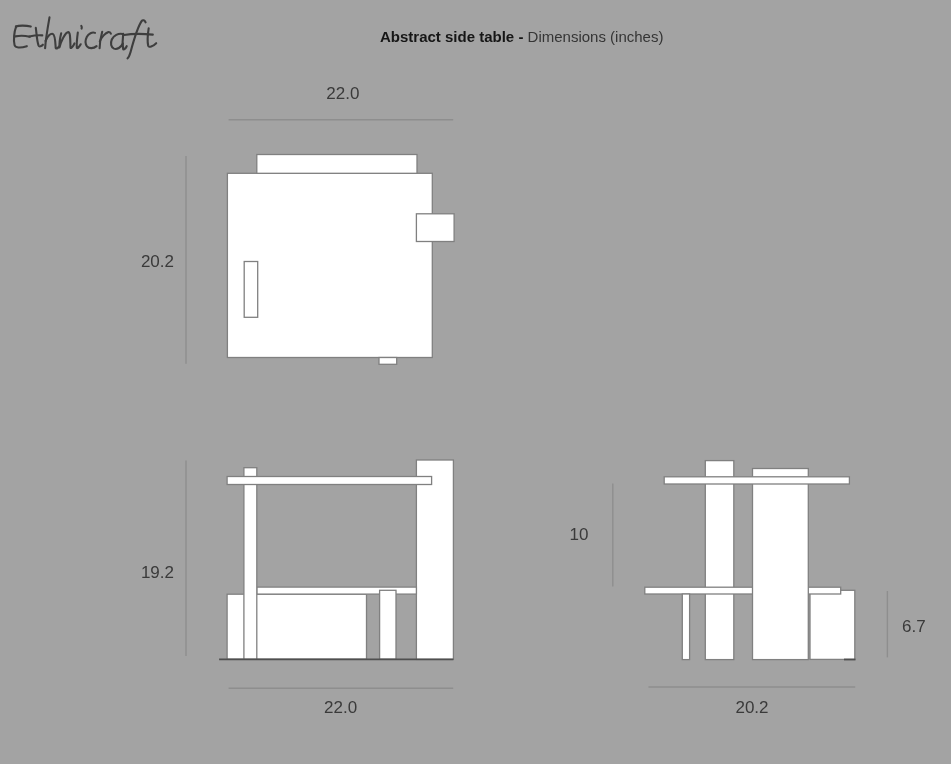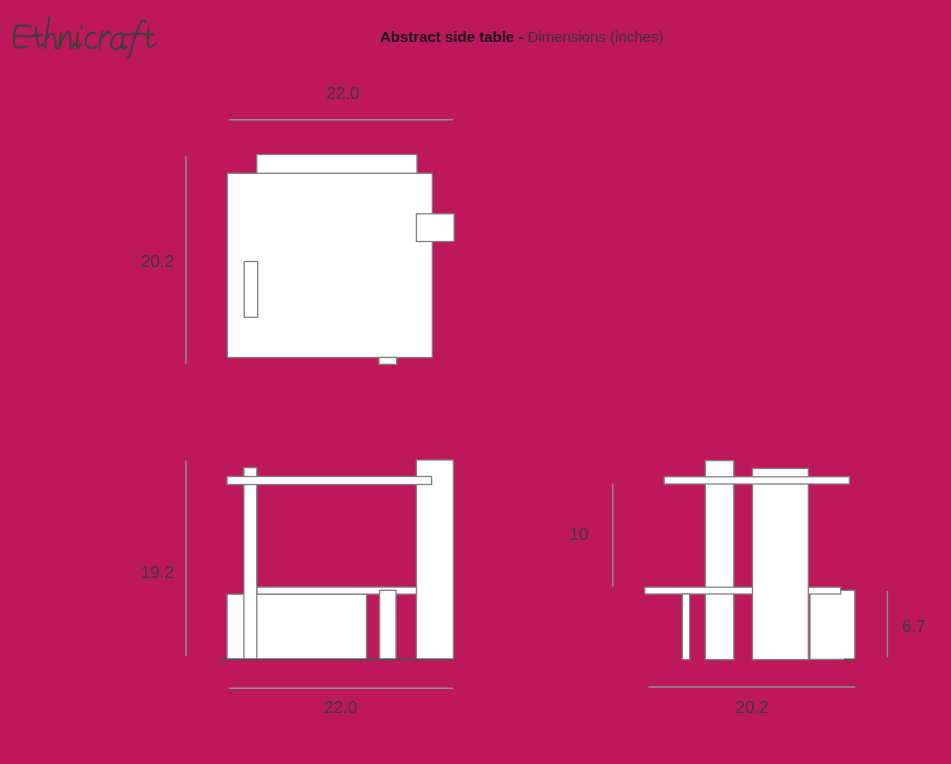--- a/index.html
+++ b/index.html
@@ -1,16 +1,16 @@
 <!DOCTYPE html>
 <html><head>
 <meta charset="utf-8">
 <style>
   html,body{margin:0;padding:0;background:#ffffff;}
-  .page{position:relative;width:951px;height:764px;background:#be185d;overflow:hidden;}
+  .page{position:relative;width:951px;height:764px;background:#a3a3a3;overflow:hidden;}
   svg{position:absolute;left:0;top:0;}
   text{font-family:"Liberation Sans",sans-serif;fill:#3a3a3a;}
 </style>
 </head>
 <body>
 <div class="page">
 <svg width="951" height="764" viewBox="0 0 951 764">
 
   <g stroke="#3e3e3e" stroke-width="2.1" fill="none" stroke-linecap="round" stroke-linejoin="round">
 

